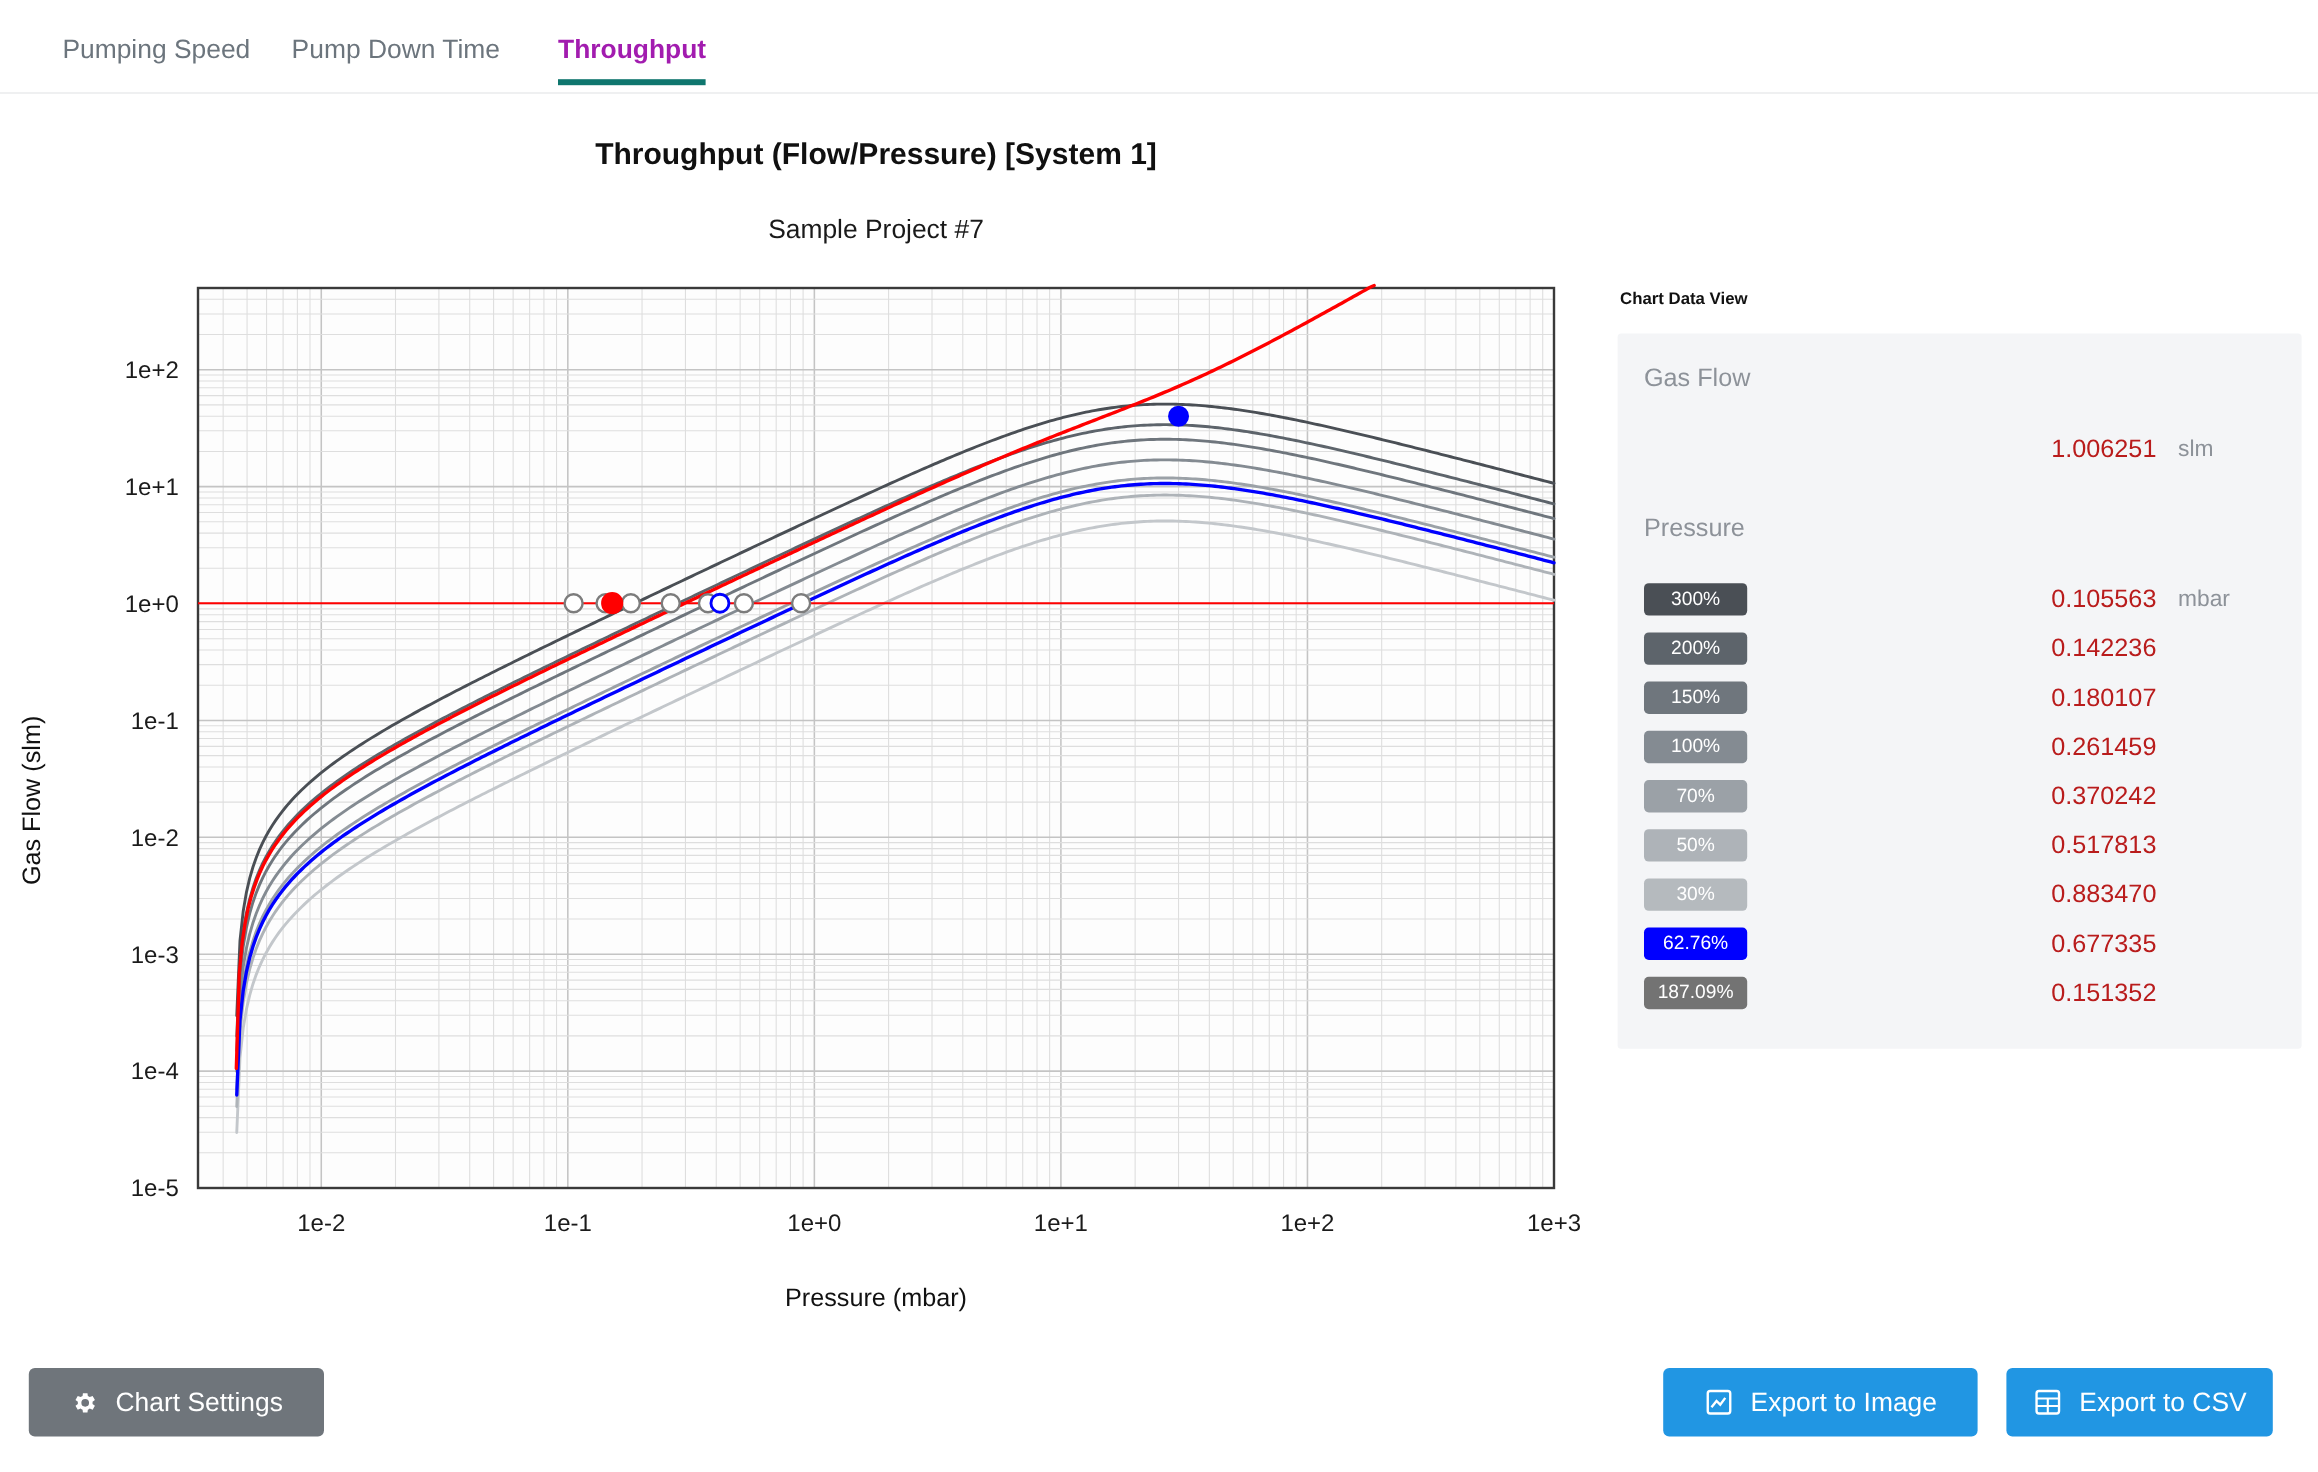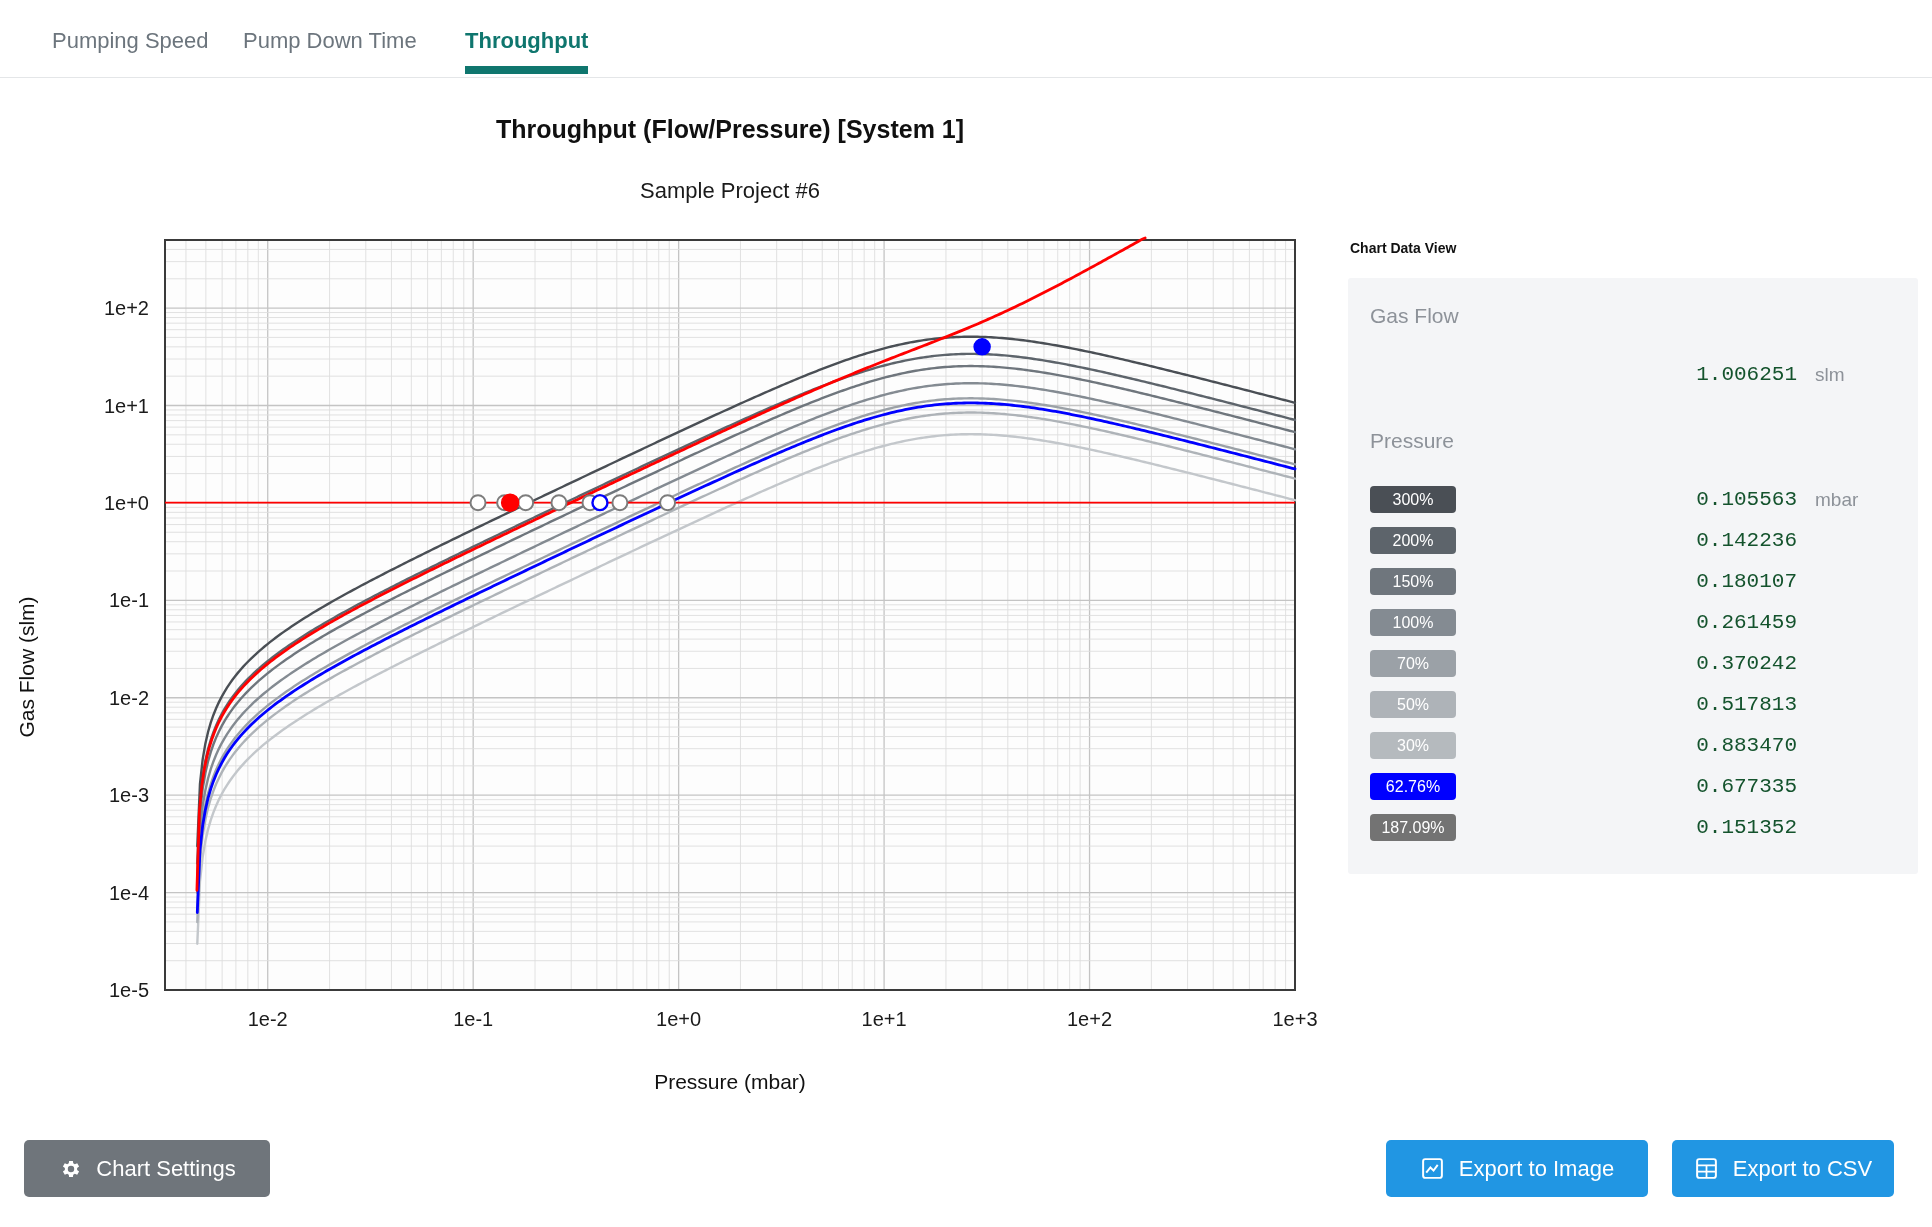--- a/index.html
+++ b/index.html
@@ -16,21 +16,21 @@
   #tabbar {
     position: absolute; left: 0; top: 0; width: 1932px; height: 78px;
     border-bottom: 1px solid #e4e6e8;
   }
   .tab {
     position: absolute; top: 28px;
     font-size: 22px; color: #6c757d;
     padding-bottom: 12px; cursor: pointer;
     white-space: nowrap;
   }
-  .tab.active { color: #0f766e; font-weight: bold; border-bottom: 8px solid #0f766e; }
+  .tab.active { color: #a21caf; font-weight: bold; border-bottom: 5px solid #0f766e; }
   #tab-0 { left: 52px; }
   #tab-1 { left: 243px; }
   #tab-2 { left: 465px; }
 
   
   #chart-title {
     position: absolute; left: 165px; top: 115px; width: 1130px;
     text-align: center; font-size: 25px; font-weight: bold; color: #101010;
   }
   #chart-subtitle {
@@ -57,22 +57,22 @@
   #side { position: absolute; left: 1348px; top: 240px; width: 570px; }
   #cdv-title { font-size: 14px; font-weight: bold; color: #111; margin: 0 0 22px 2px; }
   #cdv-box { background: #f4f5f7; border-radius: 3px; padding: 26px 28px 26px 22px; }
   .sec-label { font-size: 21px; color: #8d9299; margin-bottom: 26px; }
   .row { display: flex; align-items: center; height: 41px; }
   .badge {
     width: 86px; height: 27px; border-radius: 4px;
     color: #ffffff; font-size: 16px; line-height: 27px;
     text-align: center; flex: 0 0 auto;
   }
-  .rowval { margin-left: auto; font-size: 21px; color: #14532d;
-            width: 245px; text-align: right; padding-right: 18px; font-family: Liberation Mono, monospace; }
+  .rowval { margin-left: auto; font-size: 21px; color: #b91c1c;
+            width: 245px; text-align: right; padding-right: 18px; }
   .rowunit { width: 75px; font-size: 19px; color: #8d9299; flex: 0 0 auto; }
   #gasflow-row { margin-bottom: 34px; }
 
   
   .cbrow { display: flex; align-items: center; margin-top: 36px; margin-left: 2px; }
   .cbbox { width: 26px; height: 26px; border: 2px solid #4d5258; border-radius: 3px;
            background: #fff; flex: 0 0 auto; cursor: pointer; }
   .cblabel { font-size: 22px; color: #191919; margin-left: 17px; }
   .helpicon {
     width: 24px; height: 24px; border-radius: 50%; background: #b9bdc2;
@@ -95,21 +95,21 @@
 </head>
 <body>
 
 <div id="tabbar">
   <div class="tab" id="tab-0">Pumping Speed</div>
   <div class="tab" id="tab-1">Pump Down Time</div>
   <div class="tab active" id="tab-2">Throughput</div>
 </div>
 
 <div id="chart-title">Throughput (Flow/Pressure) [System 1]</div>
-<div id="chart-subtitle">Sample Project #6</div>
+<div id="chart-subtitle">Sample Project #7</div>
 
 <div id="chart-wrap">
   <div id="ylabel">Gas Flow (slm)</div>
   <div id="xlabel">Pressure (mbar)</div>
   <svg id="plotsvg" width="1340" height="830">
       <rect x="165" y="15" width="1130" height="750" fill="#fdfdfd"></rect>
       <line x1="185.96807047878337" y1="15" x2="185.96807047878337" y2="765" stroke="#dedede" stroke-width="0.9"></line>
       <line x1="205.87868425803717" y1="15" x2="205.87868425803717" y2="765" stroke="#dedede" stroke-width="0.9"></line>
       <line x1="222.1468402481026" y1="15" x2="222.1468402481026" y2="765" stroke="#dedede" stroke-width="0.9"></line>
       <line x1="235.90137015395743" y1="15" x2="235.90137015395743" y2="765" stroke="#dedede" stroke-width="0.9"></line>

